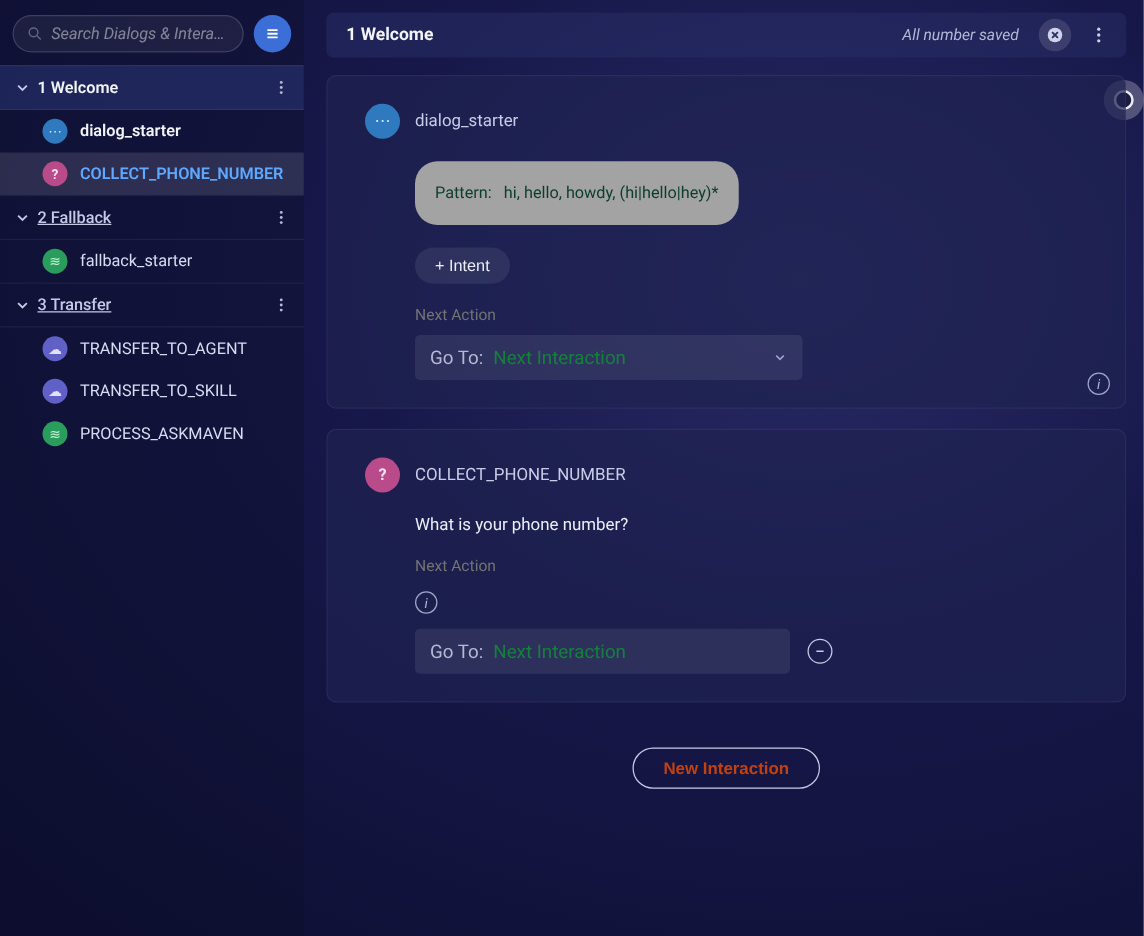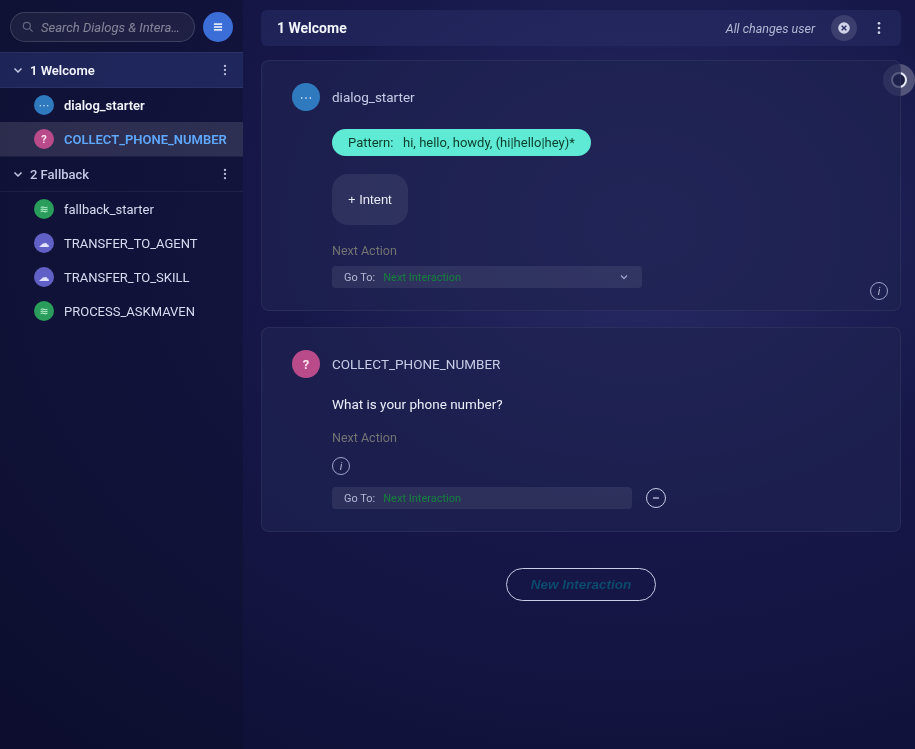--- a/index.html
+++ b/index.html
@@ -59,21 +59,21 @@
     height: 36px;
     padding: 0 6px 0 12px;
     border-top: 1px solid rgba(255,255,255,0.06);
     border-bottom: 1px solid rgba(255,255,255,0.06);
     cursor: pointer;
   }
   .dialog-header.selected {
     background: rgba(70, 90, 180, 0.28);
   }
   .dialog-header .title { flex:1; font-weight:600; color:#f2f4fb; margin-left:4px;}
-  .dialog-header .title.sub { font-weight: 500; color: #c5c9e6; }
+  .dialog-header .title.sub { font-weight: 500; color: #c5c9e6; text-decoration: underline; }
   .dialog-header .chev { width:14px; display:flex; color:#c5c9e6;}
   .kebab { width:24px; height:24px; border-radius:50%; display:flex; align-items:center; justify-content:center; color:#b5b9d6; }
 
   .dialog-item {
     display:flex; align-items:center;
     height:34px;
     padding-left: 34px;
     padding-right: 10px;
     gap: 10px;
     cursor:pointer;
@@ -120,68 +120,67 @@
     padding: 22px 30px 22px 30px;
     position:relative;
   }
   .card-head { display:flex; align-items:center; gap:12px; margin-bottom:18px;}
   .card-head .big-ic { width:28px; height:28px; border-radius:50%; display:flex; align-items:center; justify-content:center; font-size:13px;}
   .card-head .name { color:#c8cce7; font-size:13.5px;}
   .card-body { padding-left: 40px; display:flex; flex-direction:column; gap:18px;}
   .body-text { color:#eceefb; font-size:13.5px;}
   .pill-green {
     display:inline-block;
-    background:#5eead4;
+    background:#a3a3a3;
     color:#0b3d2b;
     border-radius:18px;
-    padding: 6px 16px;
+    padding: 18px 16px;
     font-size:13px;
     width:fit-content;
   }
   .pill-btn {
     background: rgba(255,255,255,0.08);
     color:#eceefb;
     border-radius: 16px;
-    padding: 18px 16px;
+    padding: 7px 16px;
     font-size:13px;
     width:fit-content;
     border:none;
   }
   .section-label { color:#737373; font-size:12.5px; }
   .select {
-    height: 22px;
+    height: 36px;
     border-radius:4px;
     background: rgba(255,255,255,0.08);
     display:flex; align-items:center;
     padding: 0 12px;
     color:#d9dcf1;
     gap: 8px;
-    font-size:11px;
+    font-size:15px;
   }
   .select .lbl { color:#b5b9d6; }
   .select .val { color:#15803d; }
   .select .chevd { margin-left:auto; color:#9ea3c9; }
   .info-circ { width:18px; height:18px; border-radius:50%; border:1.5px solid #9ea3c9; display:flex; align-items:center; justify-content:center; font-size:11px; color:#b5b9d6; font-style:italic;}
   .info-corner { position:absolute; right:12px; bottom:10px; }
 
   .rule-row { display:flex; align-items:center; gap:14px; }
   .rule-pill { width:160px; text-align:center; }
   .rule-pill.dark { background: rgba(0,0,0,0.25);}
   .remove-circ { width:20px; height:20px; border-radius:50%; border:1.5px solid #c8cce7; display:flex; align-items:center; justify-content:center; color:#c8cce7;}
 
   .new-int-row { display:flex; justify-content:center; margin-top: 20px;}
   .new-int {
     border:1.5px solid #c8cce7;
-    color:#0c4a6e;
+    color:#c2410c;
     background:transparent;
     border-radius:20px;
     padding: 8px 24px;
     font-weight:600;
     font-size:13.5px;
-    font-style:italic;
   }
 
   .float-circle {
     position:absolute;
     right: 0px;
     top: 64px;
     width: 32px; height: 32px; border-radius:50%;
     background: rgba(255,255,255,0.25);
     display:flex; align-items:center; justify-content:center;
   }
@@ -257,20 +256,35 @@
         </svg>
     </span>
   </div>
   <div class="dialog-item">
     <span class="node-icon ic-fb">
         <span>≋</span>
       </span>
     <span>fallback_starter</span>
   </div>
 
+  <div class="dialog-header">
+    <span class="chev">
+      <svg width="12" height="12" viewBox="0 0 24 24" fill="none" stroke="currentColor" stroke-width="3">
+          <polyline points="5 9 12 16 19 9"></polyline>
+        </svg>
+    </span>
+    <span class="title sub">3 Transfer</span>
+    <span class="kebab">
+      <svg width="14" height="14" viewBox="0 0 24 24" fill="currentColor">
+          <circle cx="12" cy="5" r="2"></circle>
+          <circle cx="12" cy="12" r="2"></circle>
+          <circle cx="12" cy="19" r="2"></circle>
+        </svg>
+    </span>
+  </div>
   <div class="dialog-item">
     <span class="node-icon ic-cloud">
         <span>☁</span>
       </span>
     <span>TRANSFER_TO_AGENT</span>
   </div>
   <div class="dialog-item">
     <span class="node-icon ic-cloud">
         <span>☁</span>
       </span>
@@ -281,21 +295,21 @@
         <span>≋</span>
       </span>
     <span>PROCESS_ASKMAVEN</span>
   </div>
 </div>
 
 <div class="main">
 
   <div class="topbar">
     <span class="title">1 Welcome</span>
-    <span class="saved">All changes user</span>
+    <span class="saved">All number saved</span>
     <span class="chip-btn">
       <svg width="14" height="14" viewBox="0 0 24 24" fill="currentColor">
           <circle cx="12" cy="12" r="10" fill="#cfd2e8"></circle>
           <line x1="8" y1="8" x2="16" y2="16" stroke="#2a2d60" stroke-width="2.5"></line>
           <line x1="16" y1="8" x2="8" y2="16" stroke="#2a2d60" stroke-width="2.5"></line>
         </svg>
     </span>
     <span class="kebab" style="color:#cfd2e8;">
       <svg width="16" height="16" viewBox="0 0 24 24" fill="currentColor">
           <circle cx="12" cy="5" r="2"></circle>

